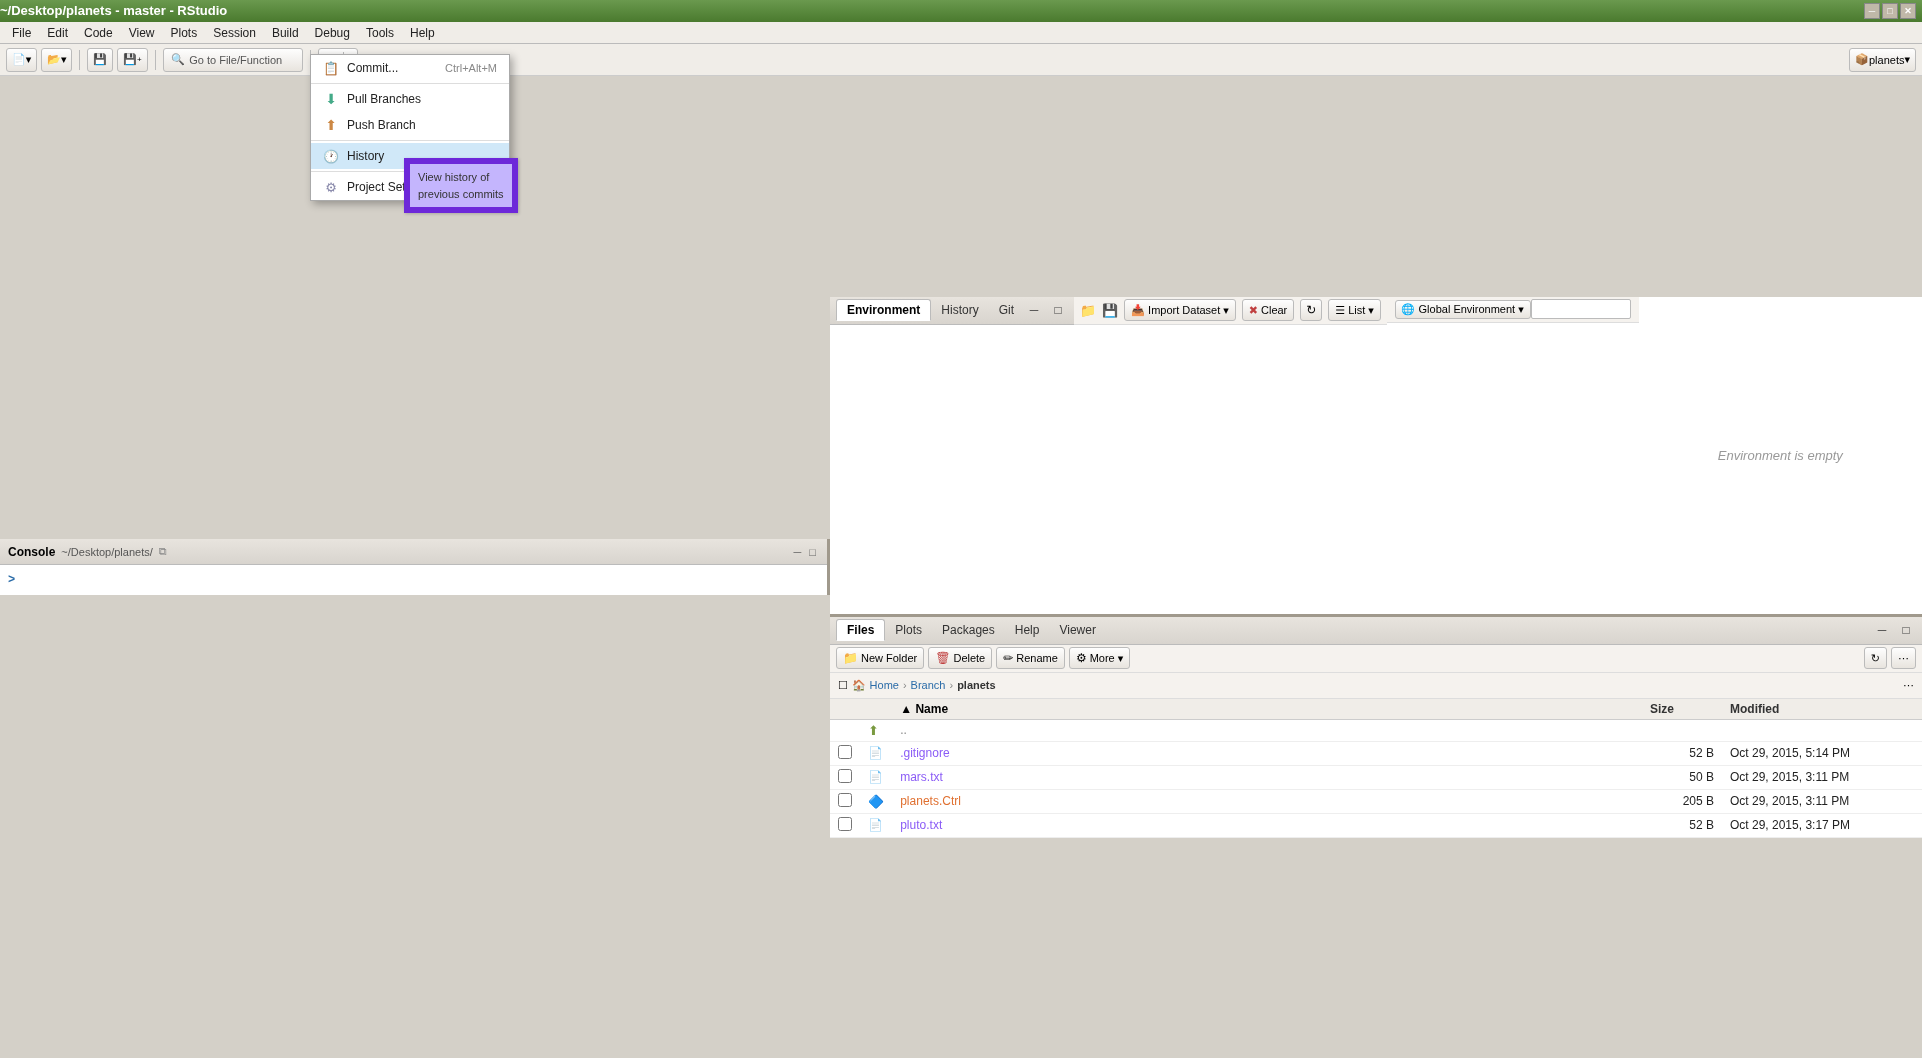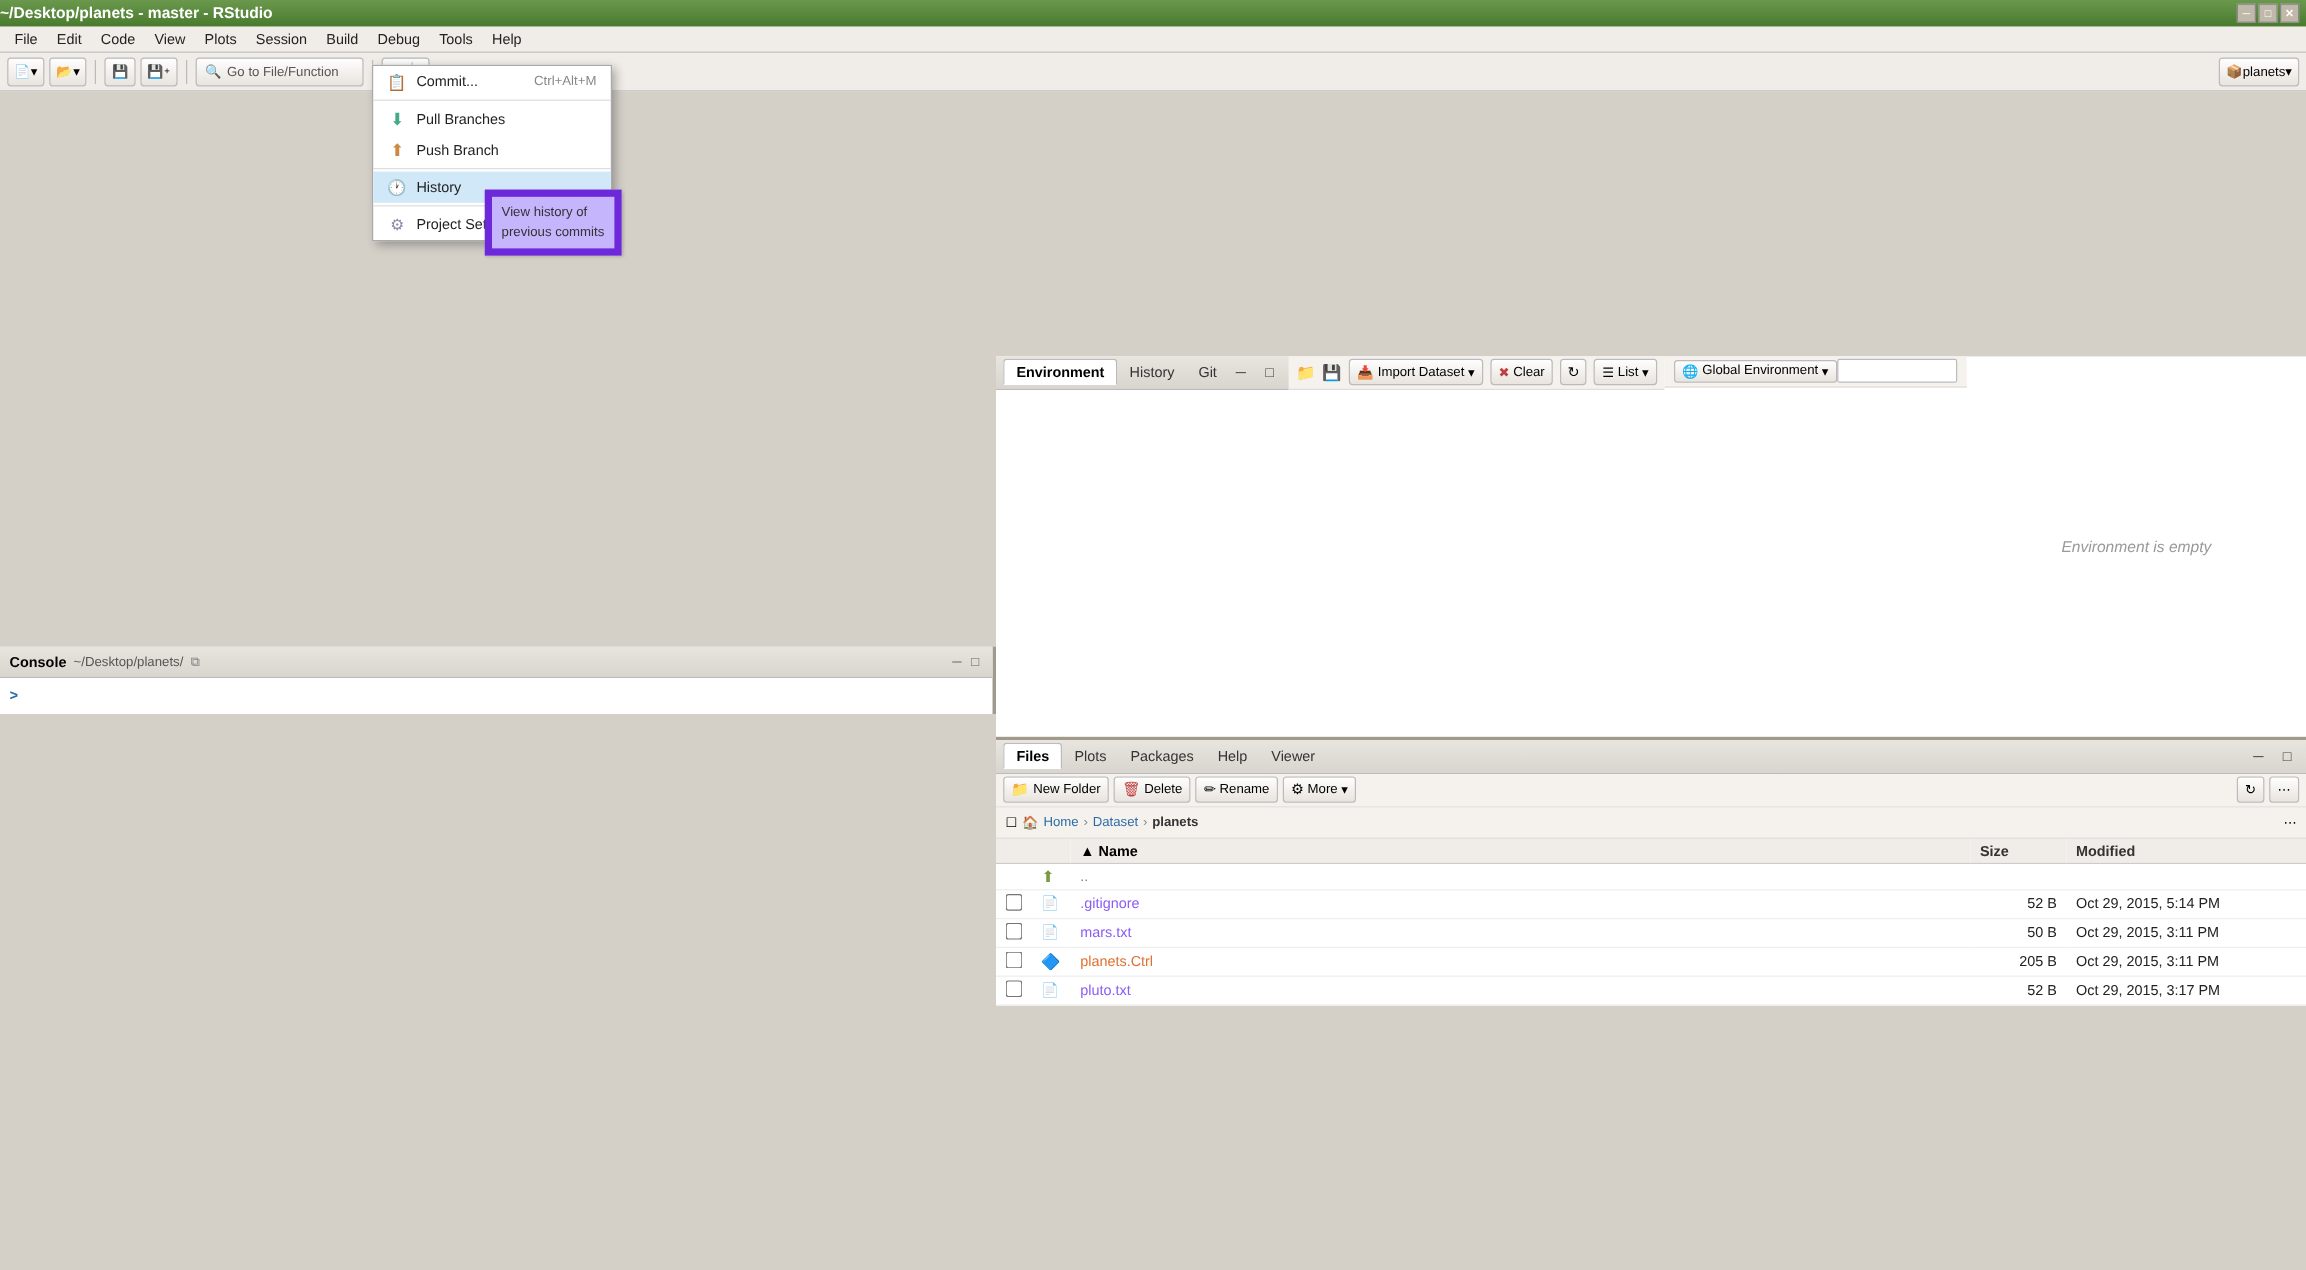--- a/index.html
+++ b/index.html
@@ -582,21 +582,21 @@
           <div class="files-tb-btn">
             <span>⋯</span>
           </div>
         </div>
       </div>
       <div class="breadcrumb-bar">
         <span>☐</span>
         <span>🏠</span>
         <a class="breadcrumb-link">Home</a>
         <span class="breadcrumb-sep">›</span>
-        <a class="breadcrumb-link">Dataset</a>
+        <a class="breadcrumb-link">Branch</a>
         <span class="breadcrumb-sep">›</span>
         <span class="breadcrumb-current">planets</span>
         <div style="margin-left:auto;">⋯</div>
       </div>
       <div style="overflow-y:auto; flex:1;">
         <table class="files-table">
           <thead>
             <tr>
               <th class="col-check"></th>
               <th class="col-icon"></th>

